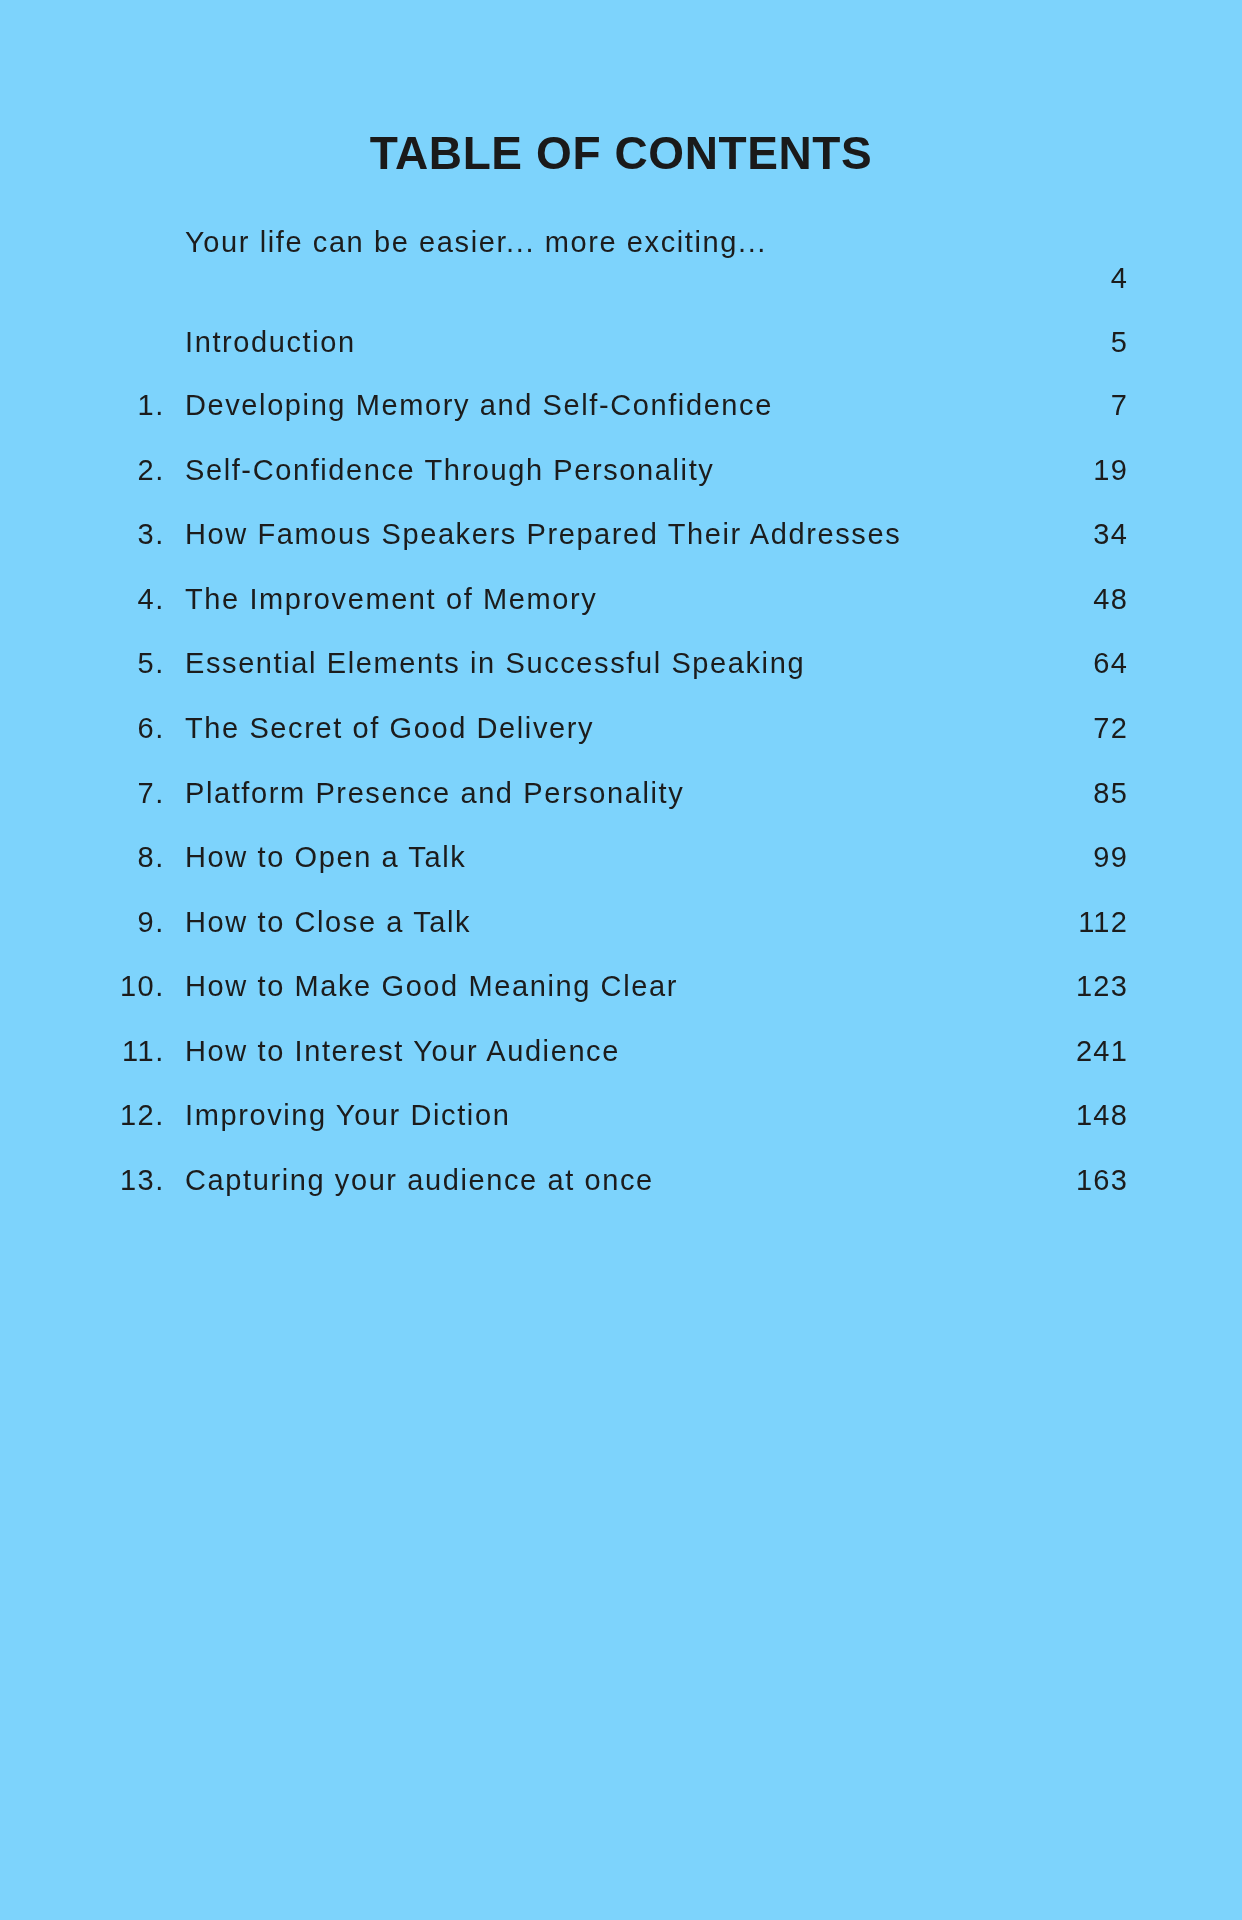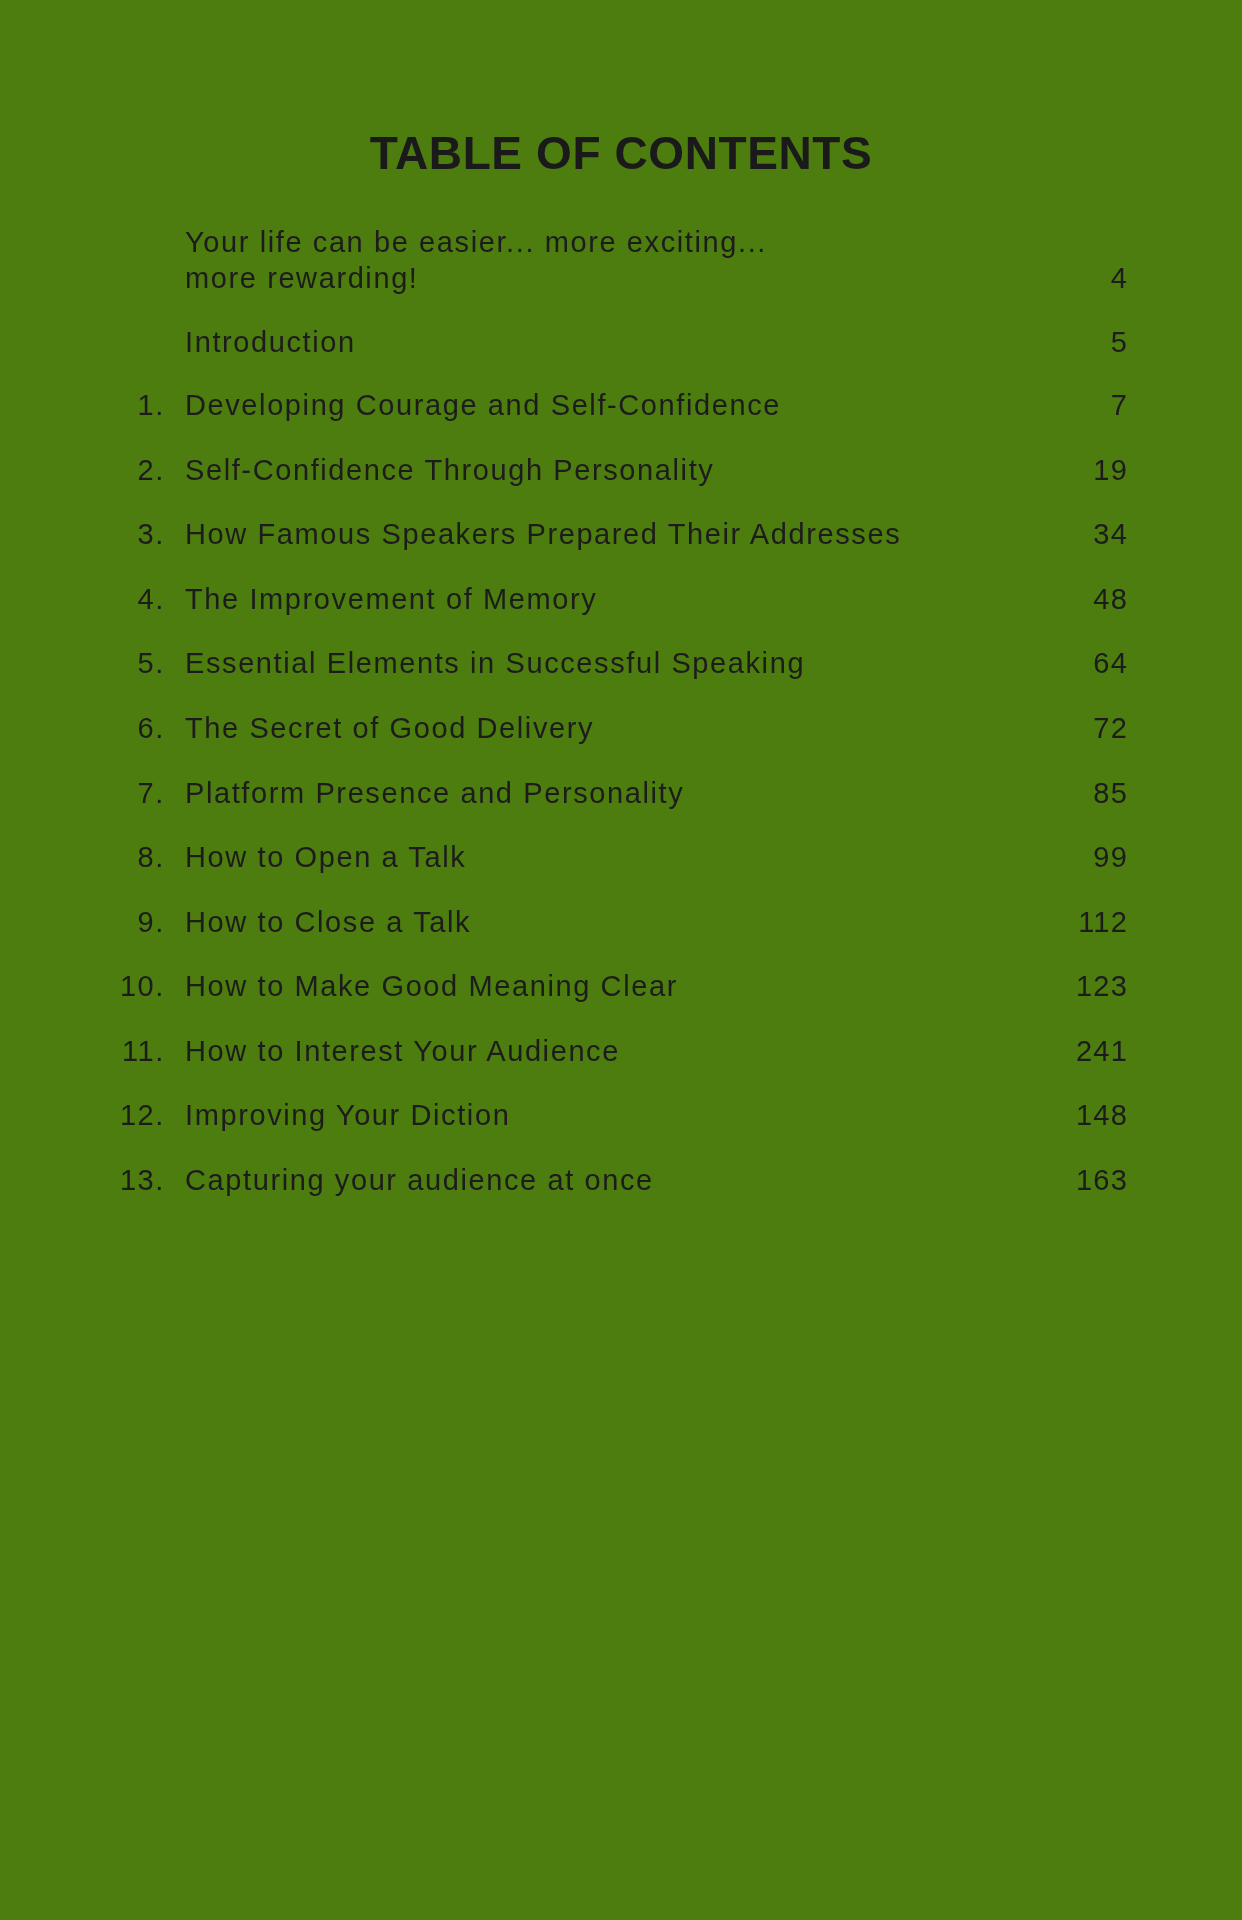--- a/index.html
+++ b/index.html
@@ -13,21 +13,21 @@
       position: relative;
       overflow: hidden;
       color: #1c1c1c;
       font-family: "Liberation Sans", "DejaVu Sans", sans-serif;
     }
     .page {
       position: absolute;
       left: 0; top: 0;
       width: 1242px;
       height: 1920px;
-      background: #4d7c0f;
+      background: #7dd3fc;
     }
     .toc-title {
       position: absolute;
       left: 0;
       width: 1242px;
       top: 128px;
       text-align: center;
       font-weight: bold;
       font-size: 46px;
       line-height: 50px;
@@ -78,35 +78,34 @@
 
 <div class="page">
 
   <h1 class="toc-title">TABLE OF CONTENTS</h1>
 
   <ul class="toc-list">
 
     <li class="toc-entry" style="top:224px;">
       <span class="entry-title">
         <span class="line">Your life can be easier... more exciting...</span>
-        <span class="line">more rewarding!</span>
       </span>
       <span class="entry-page" style="top:36px;">4</span>
     </li>
 
     <li class="toc-entry" style="top:324px;">
       <span class="entry-title">
         <span class="line">Introduction</span>
       </span>
       <span class="entry-page">5</span>
     </li>
 
     <li class="toc-entry" style="top:387px;">
       <span class="entry-num">1.</span>
-      <span class="entry-title">Developing Courage and Self-Confidence</span>
+      <span class="entry-title">Developing Memory and Self-Confidence</span>
       <span class="entry-page">7</span>
     </li>
     <li class="toc-entry" style="top:452px;">
       <span class="entry-num">2.</span>
       <span class="entry-title">Self-Confidence Through Personality</span>
       <span class="entry-page">19</span>
     </li>
     <li class="toc-entry" style="top:516px;">
       <span class="entry-num">3.</span>
       <span class="entry-title">How Famous Speakers Prepared Their Addresses</span>

